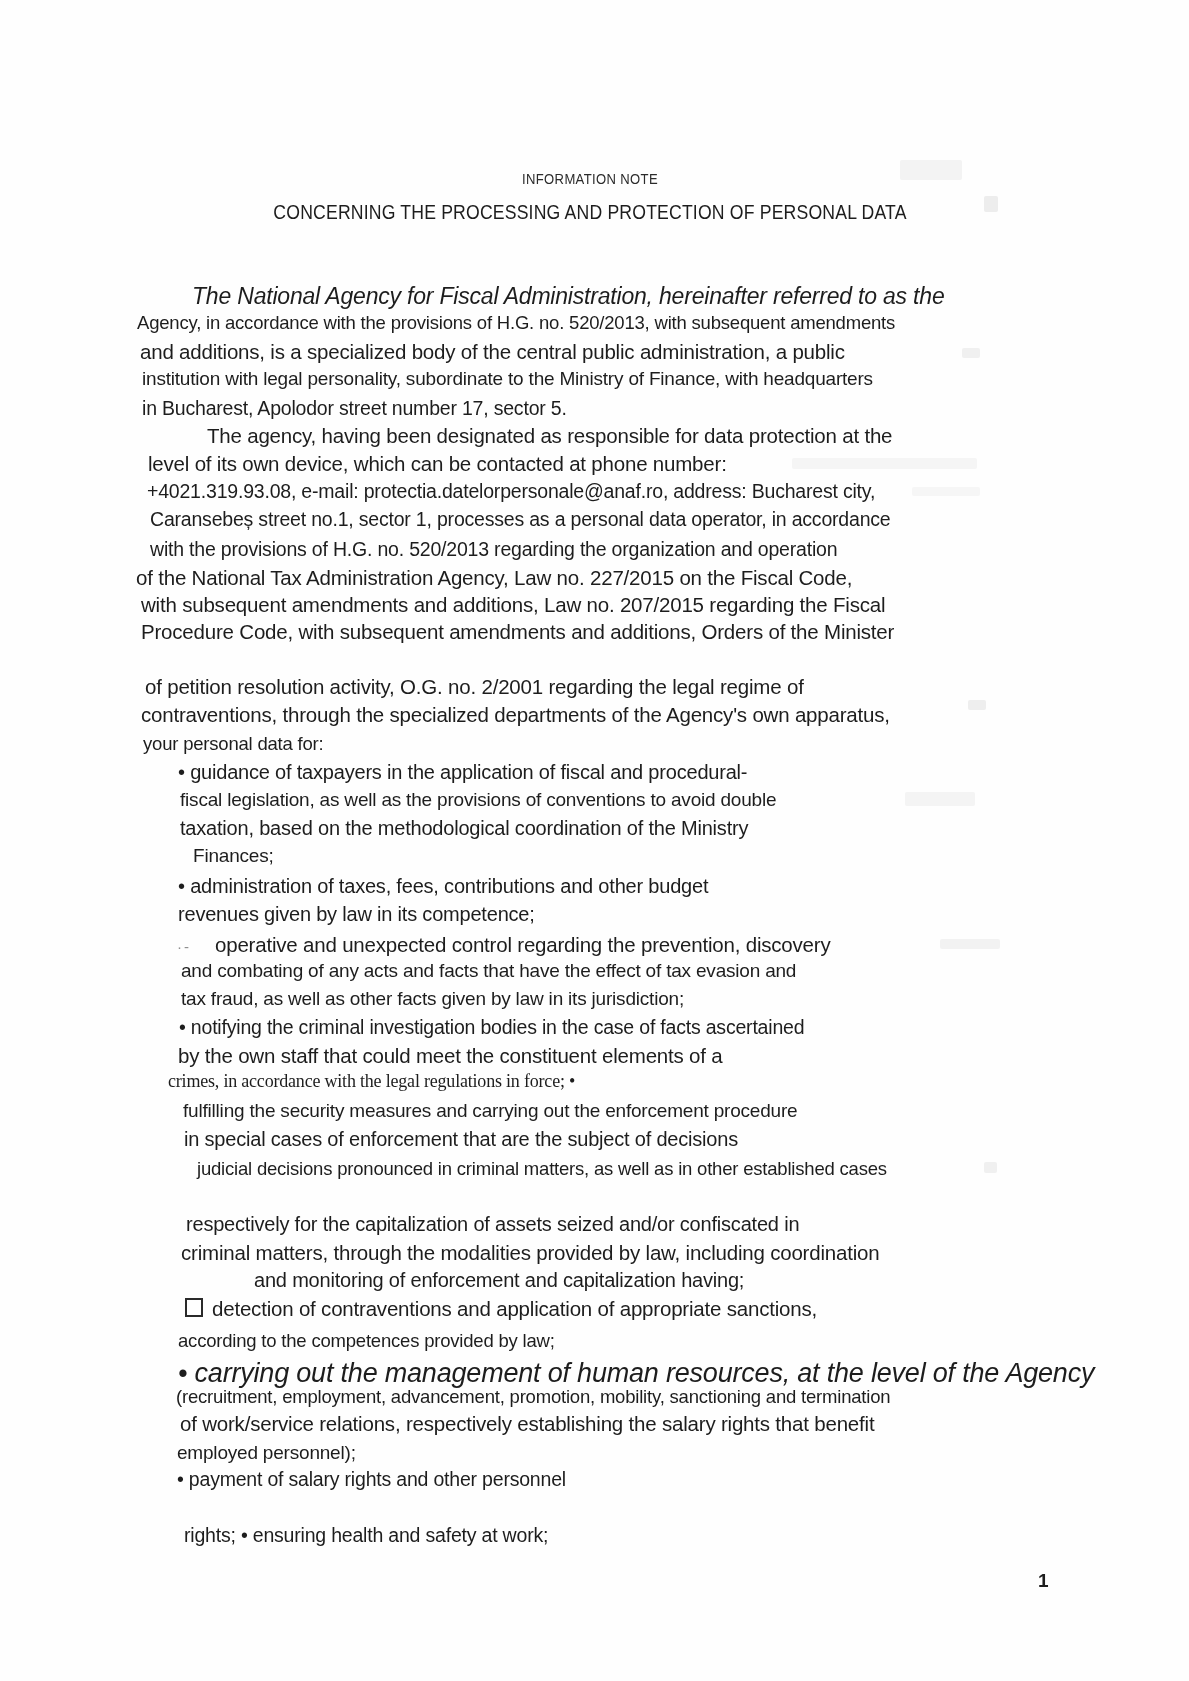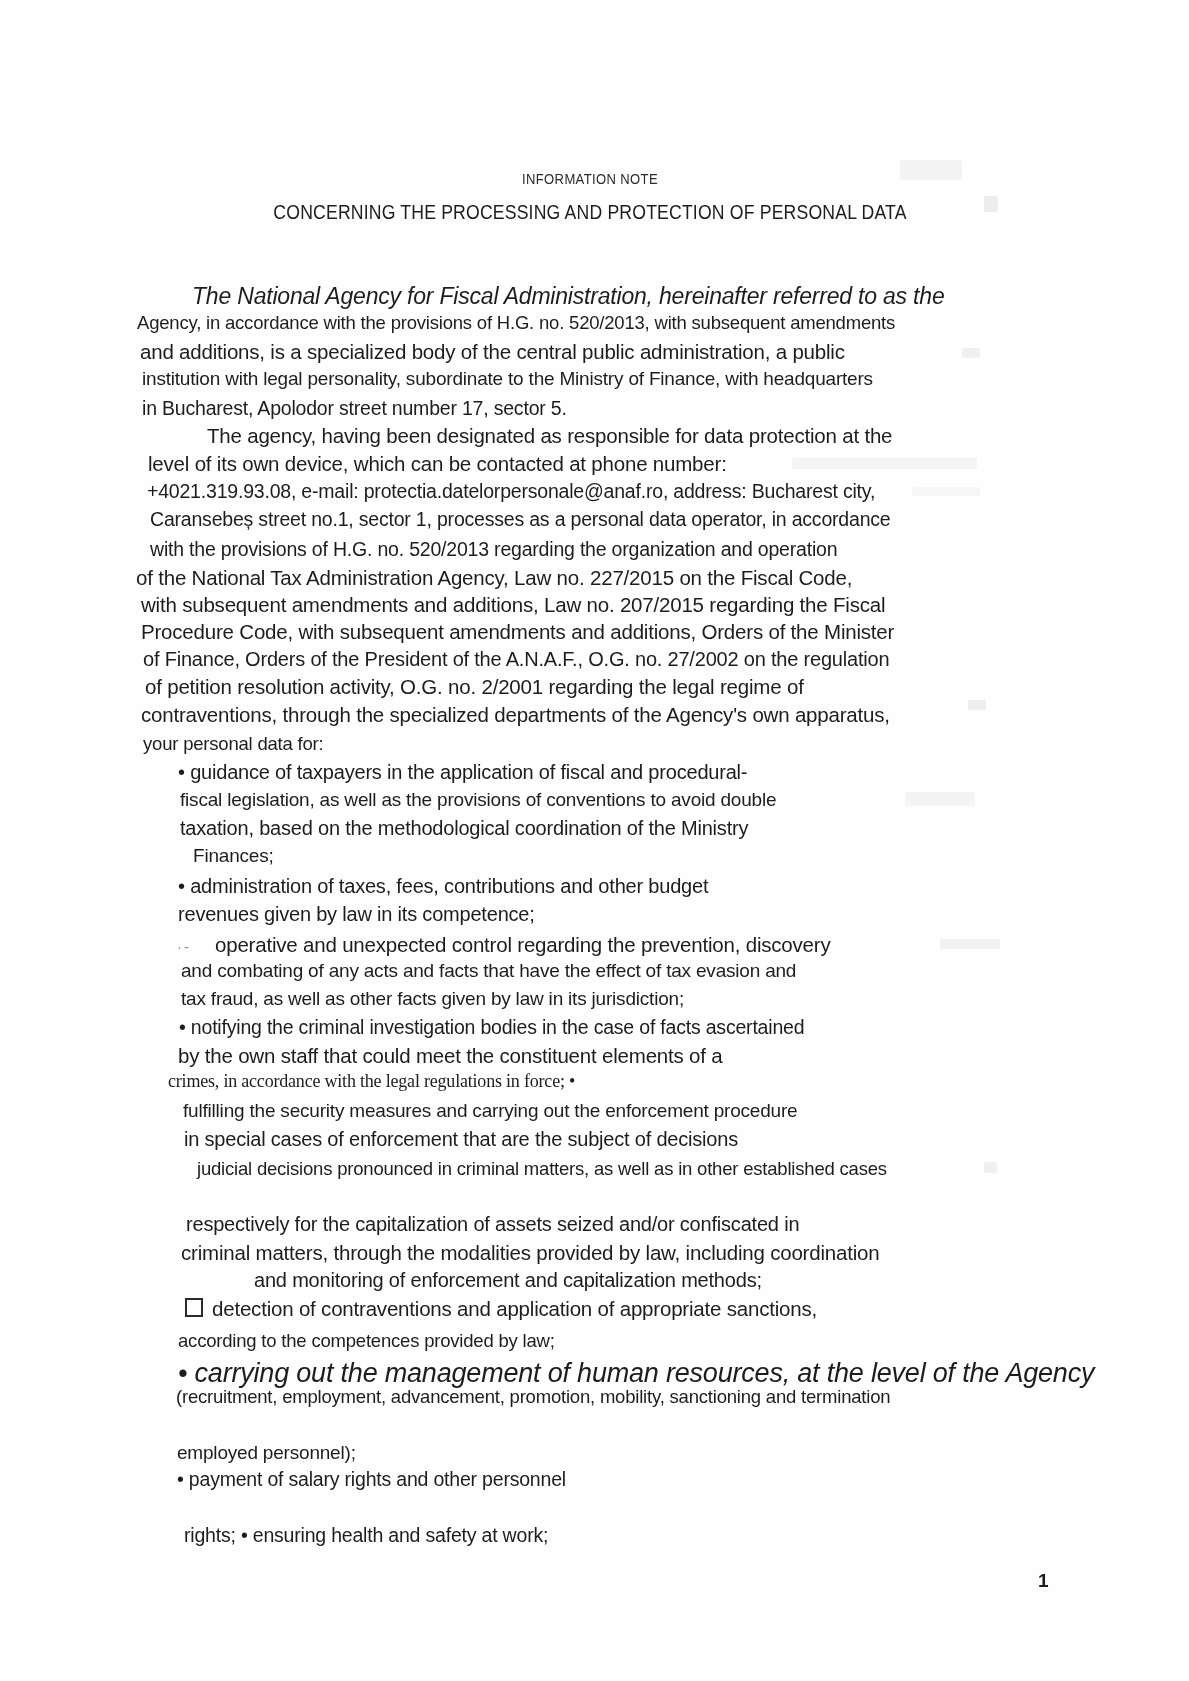--- a/index.html
+++ b/index.html
@@ -49,45 +49,45 @@
   <div class="ln" style="left:142px;top:368px;font-size:19px;">institution with legal personality, subordinate to the Ministry of Finance, with headquarters</div>
   <div class="ln" style="left:142px;top:397px;font-size:19.5px;">in Bucharest, Apolodor street number 17, sector 5.</div>
   <div class="ln" style="left:207px;top:424px;font-size:20.5px;">The agency, having been designated as responsible for data protection at the</div>
   <div class="ln" style="left:148px;top:452px;font-size:20.5px;">level of its own device, which can be contacted at phone number:</div>
   <div class="ln" style="left:147px;top:480px;font-size:19.5px;">+4021.319.93.08, e-mail: protectia.datelorpersonale@anaf.ro, address: Bucharest city,</div>
   <div class="ln" style="left:150px;top:508px;font-size:19.5px;">Caransebeș street no.1, sector 1, processes as a personal data operator, in accordance</div>
   <div class="ln" style="left:150px;top:538px;font-size:19.5px;">with the provisions of H.G. no. 520/2013 regarding the organization and operation</div>
   <div class="ln" style="left:136px;top:566px;font-size:20.5px;">of the National Tax Administration Agency, Law no. 227/2015 on the Fiscal Code,</div>
   <div class="ln" style="left:141px;top:593px;font-size:20.5px;">with subsequent amendments and additions, Law no. 207/2015 regarding the Fiscal</div>
   <div class="ln" style="left:141px;top:620px;font-size:20.5px;">Procedure Code, with subsequent amendments and additions, Orders of the Minister</div>
-  <div class="ln" style="left:143px;top:648px;font-size:20px;">of Finance, Orders of the President of the A.N.A.F., O.G. no. 27/2002 on the regulation</div>
   <div class="ln" style="left:145px;top:675px;font-size:20.5px;">of petition resolution activity, O.G. no. 2/2001 regarding the legal regime of</div>
   <div class="ln" style="left:141px;top:703px;font-size:20.5px;">contraventions, through the specialized departments of the Agency's own apparatus,</div>
   <div class="ln" style="left:143px;top:733px;font-size:18.5px;">your personal data for:</div>
   <div class="ln" style="left:178px;top:761px;font-size:20px;">• guidance of taxpayers in the application of fiscal and procedural-</div>
   <div class="ln" style="left:180px;top:789px;font-size:19px;">fiscal legislation, as well as the provisions of conventions to avoid double</div>
   <div class="ln" style="left:180px;top:817px;font-size:20px;">taxation, based on the methodological coordination of the Ministry</div>
   <div class="ln" style="left:193px;top:845px;font-size:19px;">Finances;</div>
   <div class="ln" style="left:178px;top:875px;font-size:20px;">• administration of taxes, fees, contributions and other budget</div>
   <div class="ln" style="left:178px;top:903px;font-size:20px;">revenues given by law in its competence;</div>
   <div class="ln" style="left:177px;top:933px;font-size:20.5px;"><span class="faint">·-</span><span>operative and unexpected control regarding the prevention, discovery</span></div>
   <div class="ln" style="left:181px;top:960px;font-size:19px;">and combating of any acts and facts that have the effect of tax evasion and</div>
   <div class="ln" style="left:181px;top:988px;font-size:19px;">tax fraud, as well as other facts given by law in its jurisdiction;</div>
   <div class="ln" style="left:179px;top:1016px;font-size:19.5px;">• notifying the criminal investigation bodies in the case of facts ascertained</div>
   <div class="ln" style="left:178px;top:1044px;font-size:20.5px;">by the own staff that could meet the constituent elements of a</div>
   <div class="ln" style="left:168px;top:1071px;font-size:18px;font-family:Liberation Serif, serif;">crimes, in accordance with the legal regulations in force; •</div>
   <div class="ln" style="left:183px;top:1100px;font-size:19px;">fulfilling the security measures and carrying out the enforcement procedure</div>
   <div class="ln" style="left:184px;top:1128px;font-size:20px;">in special cases of enforcement that are the subject of decisions</div>
   <div class="ln" style="left:197px;top:1158px;font-size:18.5px;">judicial decisions pronounced in criminal matters, as well as in other established cases</div>
   <div class="ln" style="left:186px;top:1213px;font-size:20px;">respectively for the capitalization of assets seized and/or confiscated in</div>
   <div class="ln" style="left:181px;top:1241px;font-size:20.5px;">criminal matters, through the modalities provided by law, including coordination</div>
-  <div class="ln" style="left:254px;top:1269px;font-size:20px;">and monitoring of enforcement and capitalization methods;</div>
+  <div class="ln" style="left:254px;top:1269px;font-size:20px;">and monitoring of enforcement and capitalization having;</div>
   <div class="ln" style="left:185px;top:1297px;font-size:20.5px;"><span class="checkbox"></span><span>detection of contraventions and application of appropriate sanctions,</span></div>
   <div class="ln" style="left:178px;top:1330px;font-size:18.5px;">according to the competences provided by law;</div>
   <div class="ln" style="left:178px;top:1358px;font-size:27px;font-style:italic;">• carrying out the management of human resources, at the level of the Agency</div>
   <div class="ln" style="left:176px;top:1386px;font-size:18.5px;">(recruitment, employment, advancement, promotion, mobility, sanctioning and termination</div>
+  <div class="ln" style="left:180px;top:1412px;font-size:20.5px;">of work/service relations, respectively establishing the salary rights that benefit</div>
   <div class="ln" style="left:177px;top:1442px;font-size:19px;">employed personnel);</div>
   <div class="ln" style="left:177px;top:1468px;font-size:19.5px;">• payment of salary rights and other personnel</div>
   <div class="ln" style="left:184px;top:1497px;font-size:19.5px;margin-top:27px;">rights; • ensuring health and safety at work;</div>
 
   <div class="ln pageno" style="left:1038px;top:1570px;font-size:19px;">1</div>
 
 </div>
 
 </body></html>

